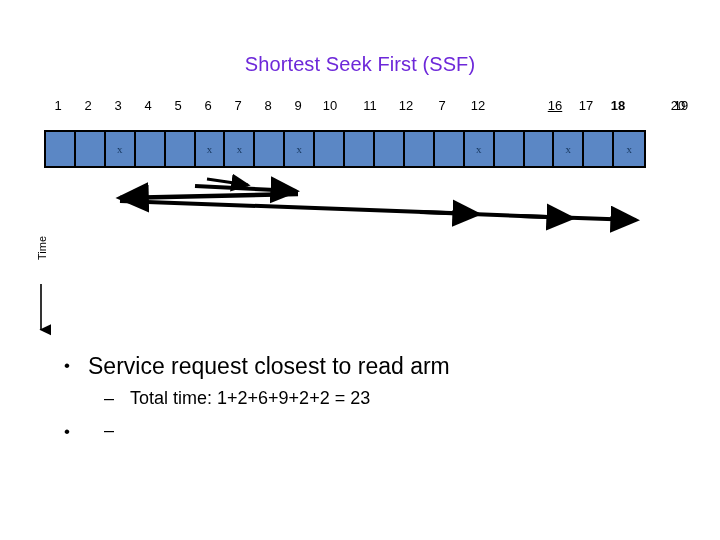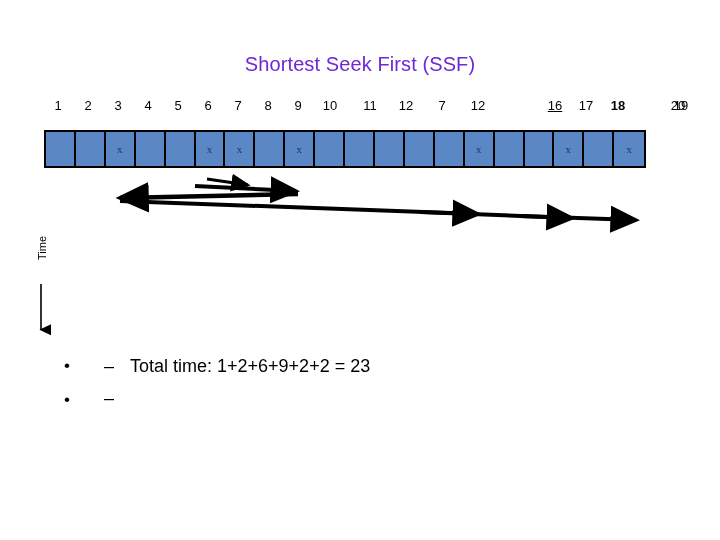--- a/index.html
+++ b/index.html
@@ -261,17 +261,17 @@
     <defs>
       <marker id="tah" markerWidth="8" markerHeight="8" refX="3.6" refY="6.4" orient="auto">
         <path d="M0,0 L7,0 L3.5,7.4 z" fill="#000000"></path>
       </marker>
     </defs>
     <line x1="9" y1="0" x2="9" y2="46" stroke="#000000" stroke-width="1.6" marker-end="url(#tah)"></line>
   </svg>
 </div>
 
 <div id="bullets">
-    <div class="bullet-l1"><span class="marker">•</span></div>
+    <div class="bullet-l1"><span class="marker">•</span><span>Service request closest to read arm</span></div>
     <div class="bullet-l2"><span class="marker">–</span><span>Total time: 1+2+6+9+2+2 = 23</span></div>
     <div class="bullet-l1"><span class="marker">•</span></div>
     <div class="bullet-l2"><span class="marker">–</span></div>
   </div>
 
 </body></html>

